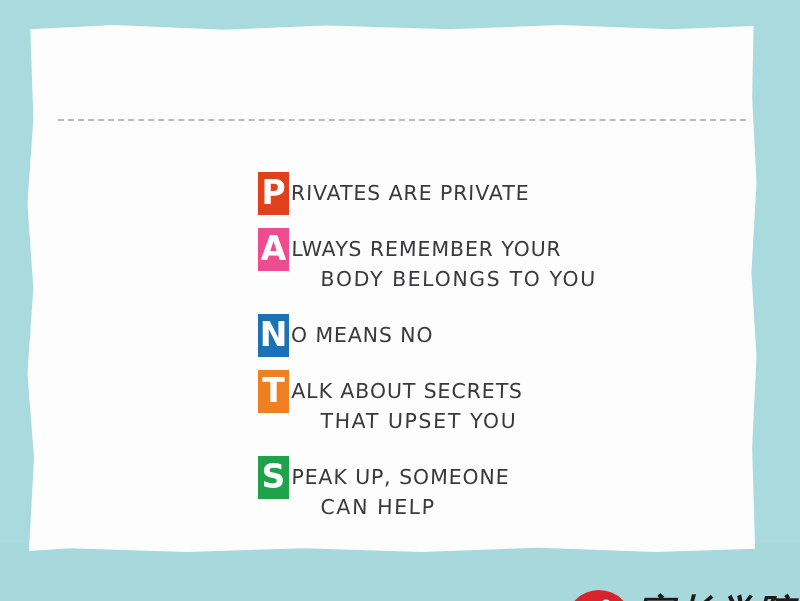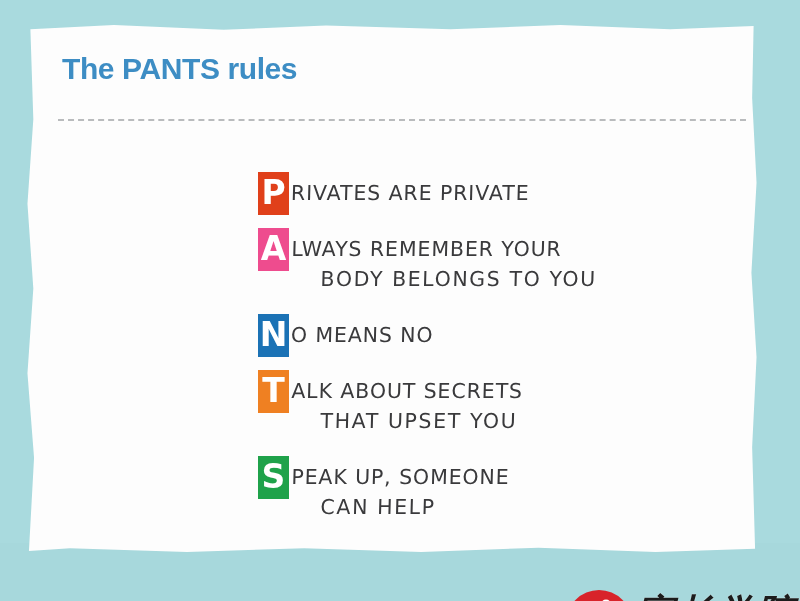--- a/index.html
+++ b/index.html
@@ -165,21 +165,20 @@
 </head>
 <body>
 
 <div id="slide">
 
   <div class="bg-teal"></div>
   <div class="bottom-band"></div>
 
   <div class="paper"></div>
 
-  <div class="title">The PANTS rules</div>
 
   <div class="divider"></div>
 
   <div class="rules">
 
     <div class="rule">
       <span class="tile" style="background:#e0401a">P</span>
       <div class="rule-text"><span>RIVATES ARE PRIVATE</span></div>
     </div>
 

